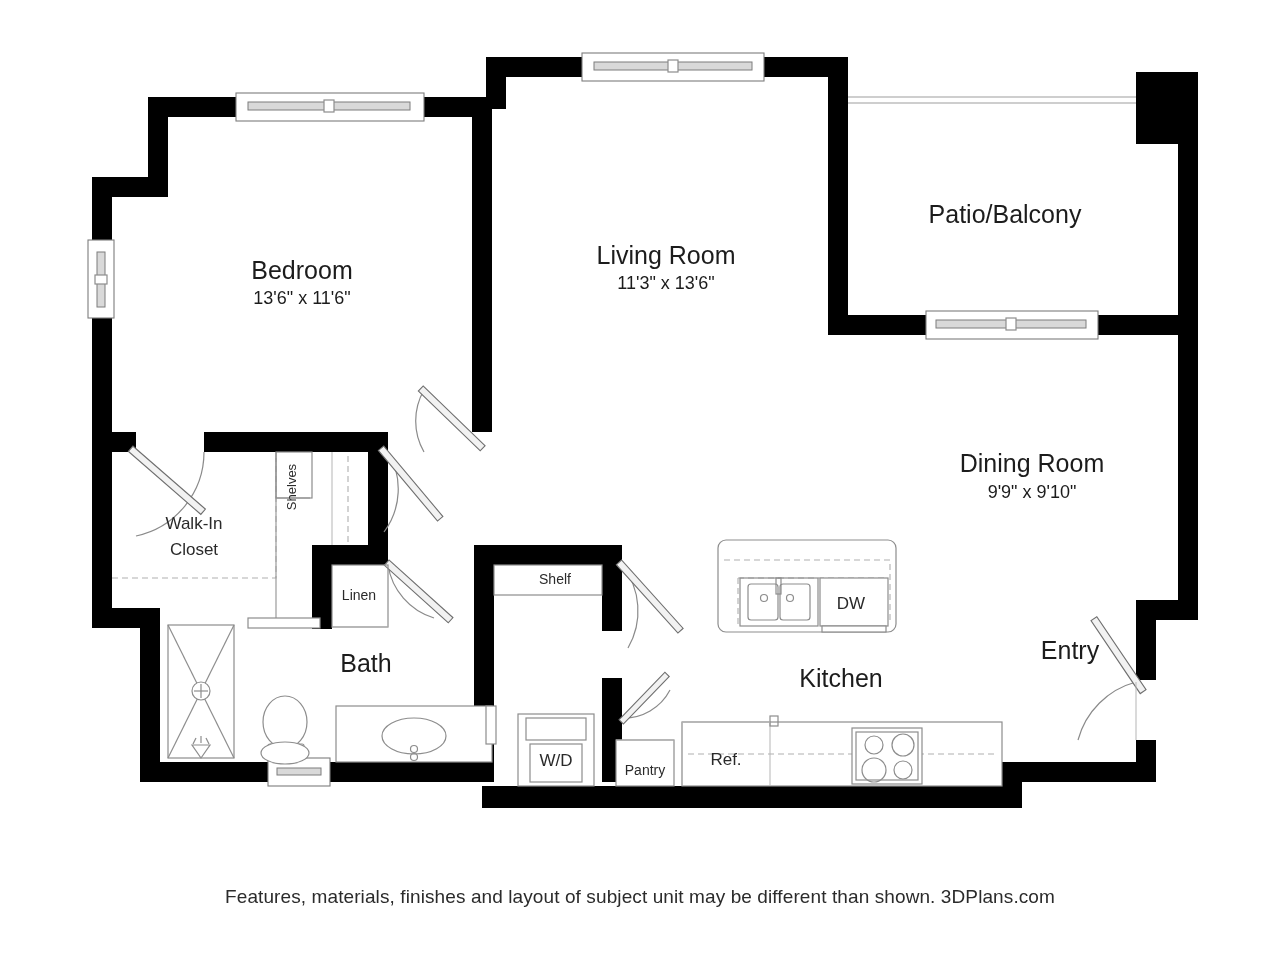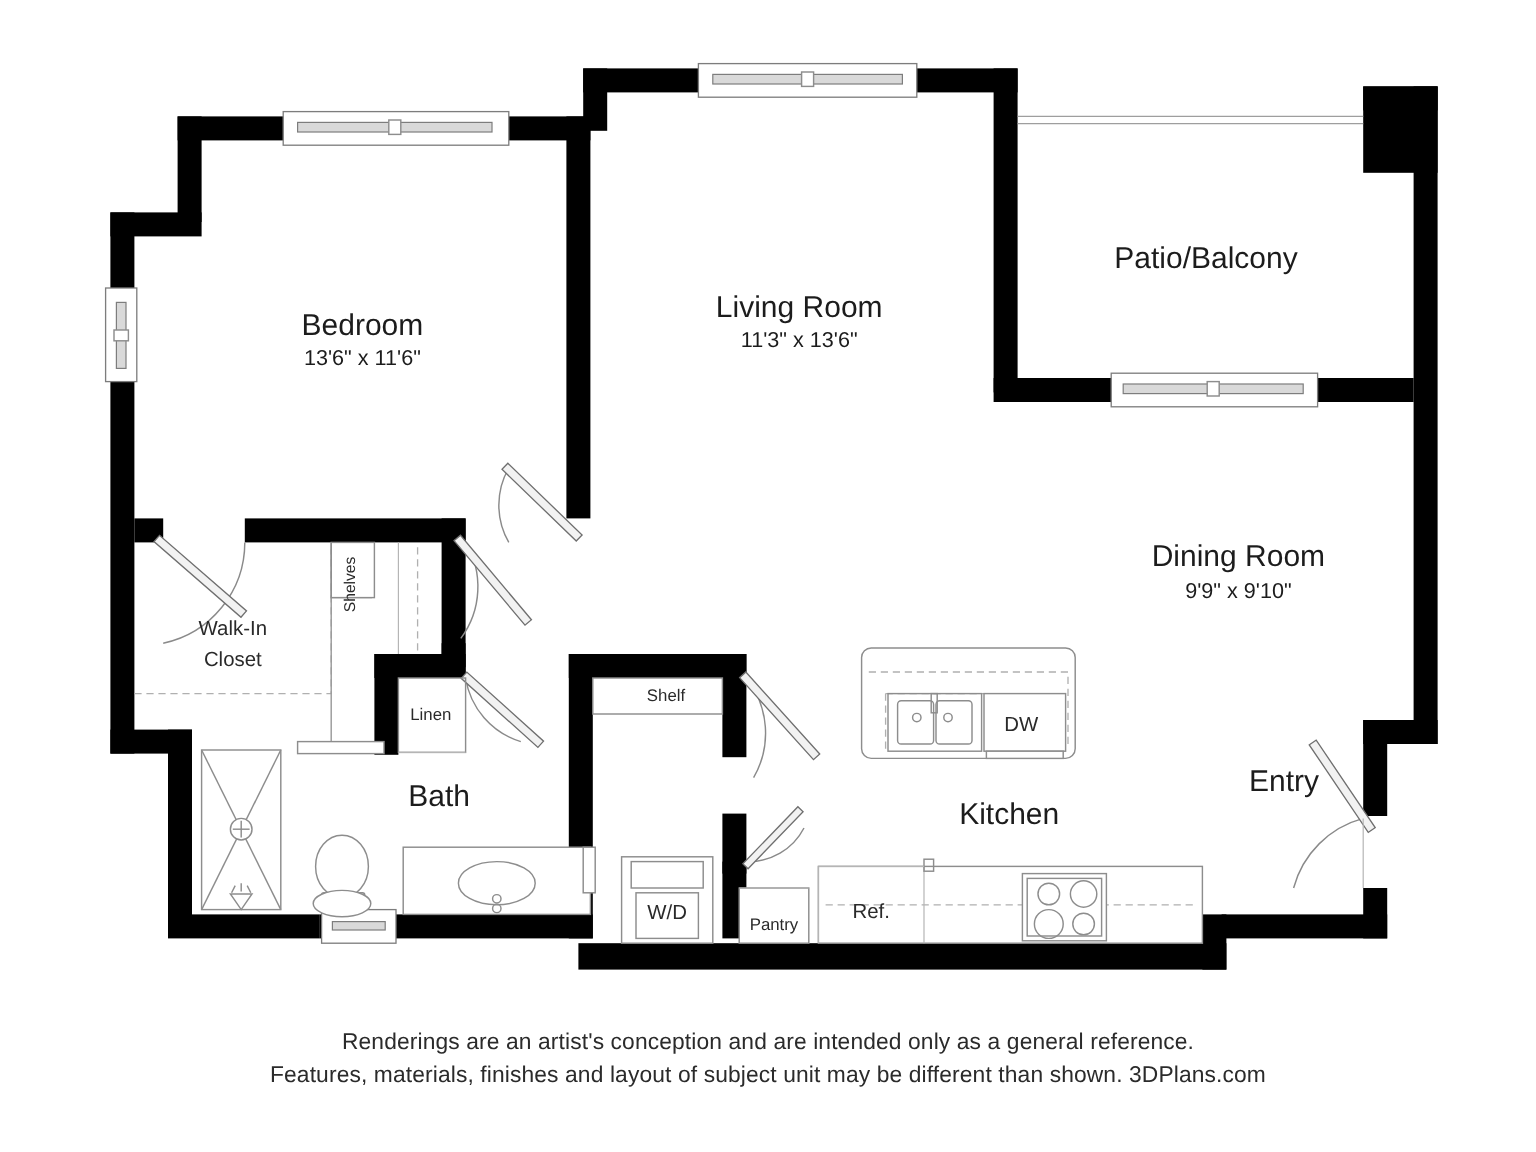--- a/index.html
+++ b/index.html
@@ -272,16 +272,15 @@
       <text class="sm" x="359" y="600">Linen</text>
       <text class="sm" x="555" y="584">Shelf</text>
       <text class="sm2" x="556" y="766">W/D</text>
       <text class="sm" x="645" y="775">Pantry</text>
       <text class="sm2" x="726" y="765">Ref.</text>
       <text class="sm2" x="851" y="609">DW</text>
     </g>
 
   </svg>
 
-  <div class="caption cap1">Renderings are an artist's conception and are intended only as a general reference.</div>
   <div class="caption cap2">Features, materials, finishes and layout of subject unit may be different than shown. 3DPlans.com</div>
 
 </div>
 
 </body></html>

